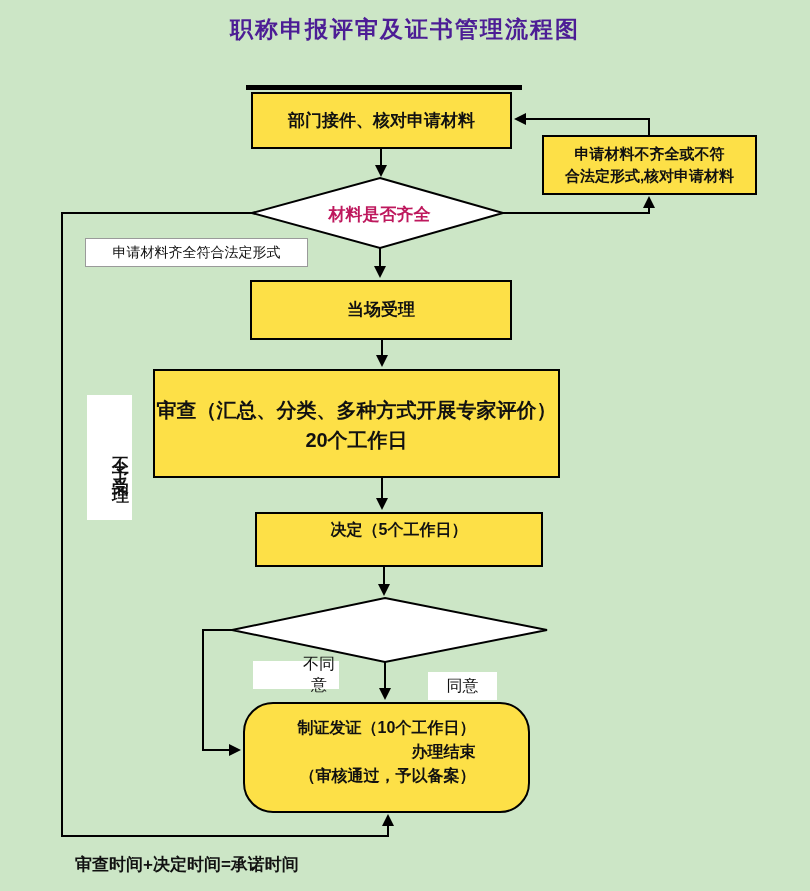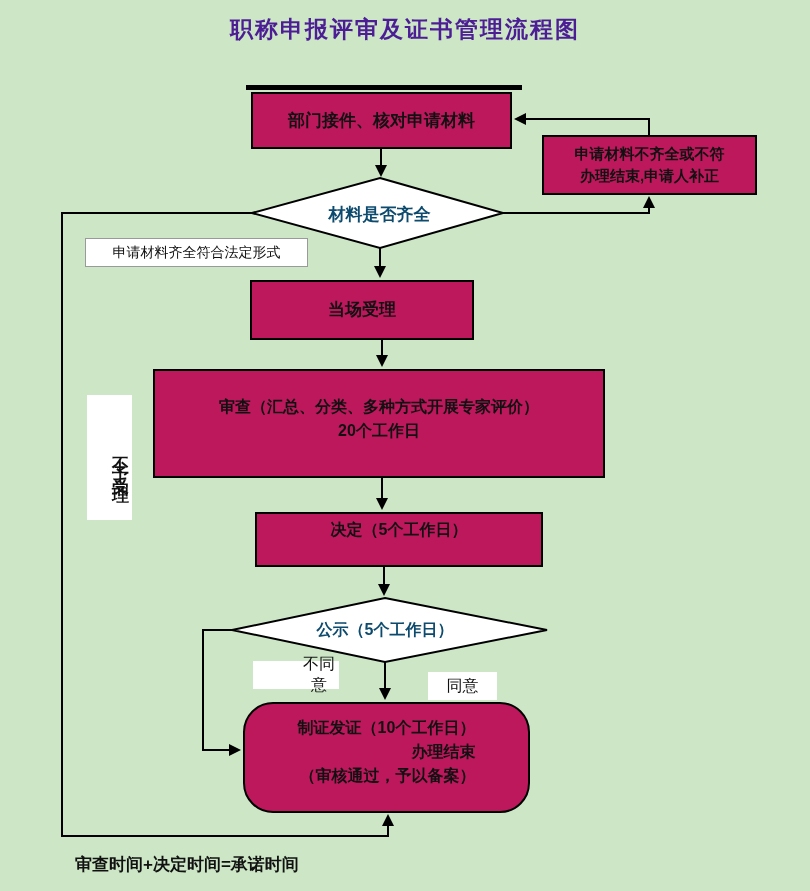--- a/index.html
+++ b/index.html
@@ -11,30 +11,30 @@
     overflow:hidden;
   }
   .wires { position:absolute; left:0; top:0; width:810px; height:891px; }
   .flow-title {
     position:absolute; left:0; top:14px; width:100%;
     text-align:center; font-size:23px; font-weight:bold; color:#4c1d95;
     letter-spacing:2px;
   }
   .node {
     position:absolute; box-sizing:border-box;
-    background:#be185d; border:2px solid #000;
+    background:#fde047; border:2px solid #000;
     display:flex; align-items:center; justify-content:center;
     text-align:center; font-weight:bold; color:#111;
     white-space:pre-line; line-height:1.5;
   }
   .node.top-align { align-items:flex-start; }
   .diamond-label {
     position:absolute; box-sizing:border-box;
     display:flex; align-items:center; justify-content:center;
-    text-align:center; font-weight:bold; color:#0c4a6e;
+    text-align:center; font-weight:bold; color:#be185d;
     background:transparent; border:none; pointer-events:none;
   }
   .tag {
     position:absolute; box-sizing:border-box;
     background:#ffffff; border:none;
     display:flex; align-items:center; justify-content:center;
     text-align:center; font-weight:normal; color:#111;
   }
   .tag.thin { border:1px solid #9a9a9a; }
   .vertical-tag {
@@ -79,34 +79,33 @@
     <polyline points="252,213 62,213 62,836 388,836 388,816" fill="none" stroke="#000" stroke-width="2" marker-end="url(#arr)"></polyline>
 
     <polyline points="232,630 203,630 203,750 239,750" fill="none" stroke="#000" stroke-width="2" marker-end="url(#arr)"></polyline>
   </svg>
 
   <div class="flow-title">职称申报评审及证书管理流程图</div>
 
   <div class="node" style="left:251px; top:92px; width:261px; height:57px; font-size:17px;">部门接件、核对申请材料</div>
 
   <div class="node" style="left:542px; top:135px; width:215px; height:60px; font-size:15px;">申请材料不齐全或不符
-办理结束,申请人补正</div>
+合法定形式,核对申请材料</div>
 
   <div class="diamond-label" style="left:272px; top:196px; width:215px; height:36px; font-size:17px;">材料是否齐全</div>
 
   <div class="tag thin" style="left:85px; top:238px; width:223px; height:29px; font-size:14px;">申请材料齐全符合法定形式</div>
 
-  <div class="node" style="left:250px; top:280px; width:224px; height:60px; font-size:17px;">当场受理</div>
+  <div class="node" style="left:250px; top:280px; width:262px; height:60px; font-size:17px;">当场受理</div>
 
-  <div class="node top-align" style="left:153px; top:369px; width:452px; height:109px; font-size:16px; padding-top:24px;">审查（汇总、分类、多种方式开展专家评价）
+  <div class="node top-align" style="left:153px; top:369px; width:407px; height:109px; font-size:20px; padding-top:24px;">审查（汇总、分类、多种方式开展专家评价）
 20个工作日</div>
 
   <div class="node top-align" style="left:255px; top:512px; width:288px; height:55px; font-size:16px; padding-top:4px;">决定（5个工作日）</div>
 
-  <div class="diamond-label" style="left:290px; top:612px; width:190px; height:36px; font-size:16px;">公示（5个工作日）</div>
 
   <div class="tag" style="left:253px; top:661px; width:86px; height:28px; font-size:16px;padding-left:46px;">不同意</div>
 
   <div class="tag" style="left:428px; top:661px; width:69px; height:28px; font-size:16px;margin-top:11px;">同意</div>
 
   <div class="node" style="left:243px; top:702px; width:287px; height:111px; font-size:16px; border-radius:30px; align-items:flex-start; padding-top:12px;text-align:right;">制证发证（10个工作日）
 办理结束
 （审核通过，予以备案）</div>
 
   <div class="vertical-tag" style="left:87px; top:395px; width:45px; height:125px;">不予受理</div>

